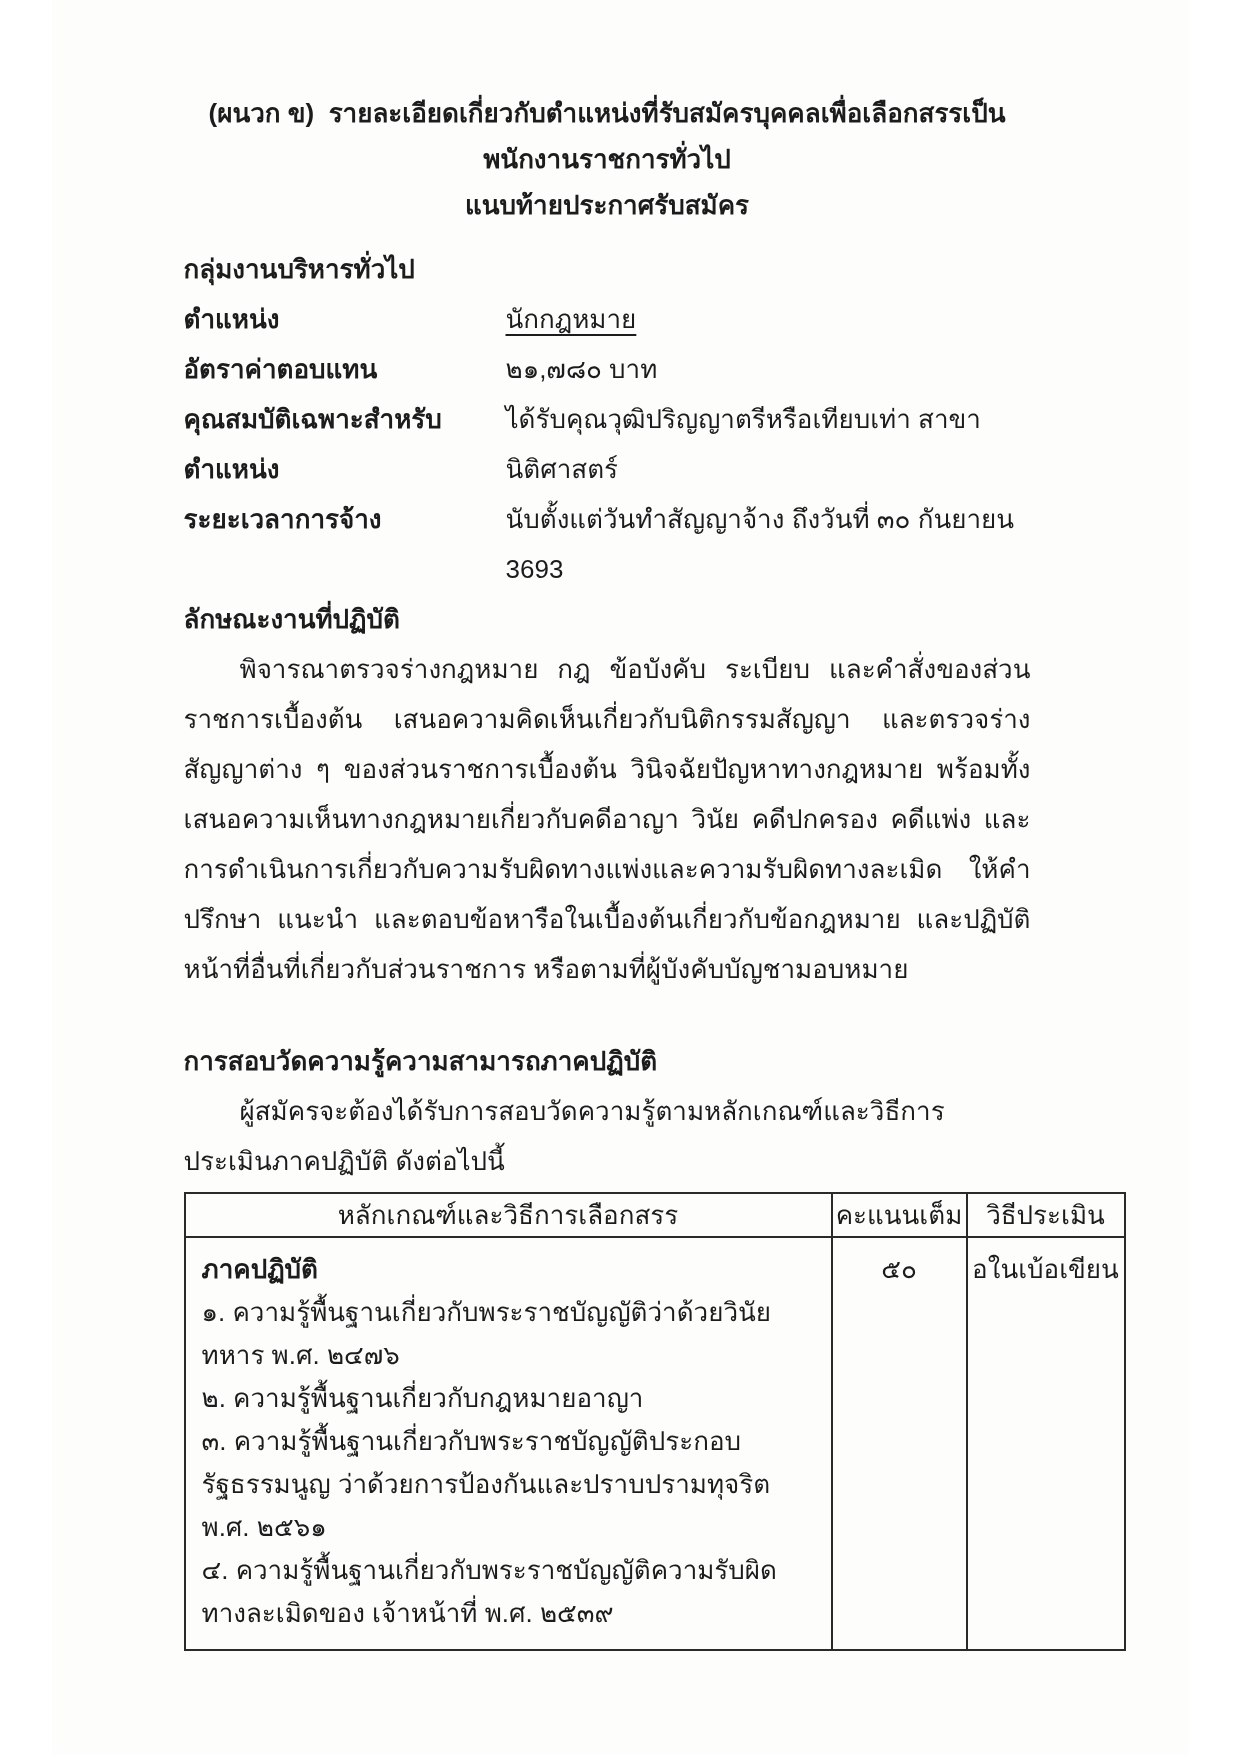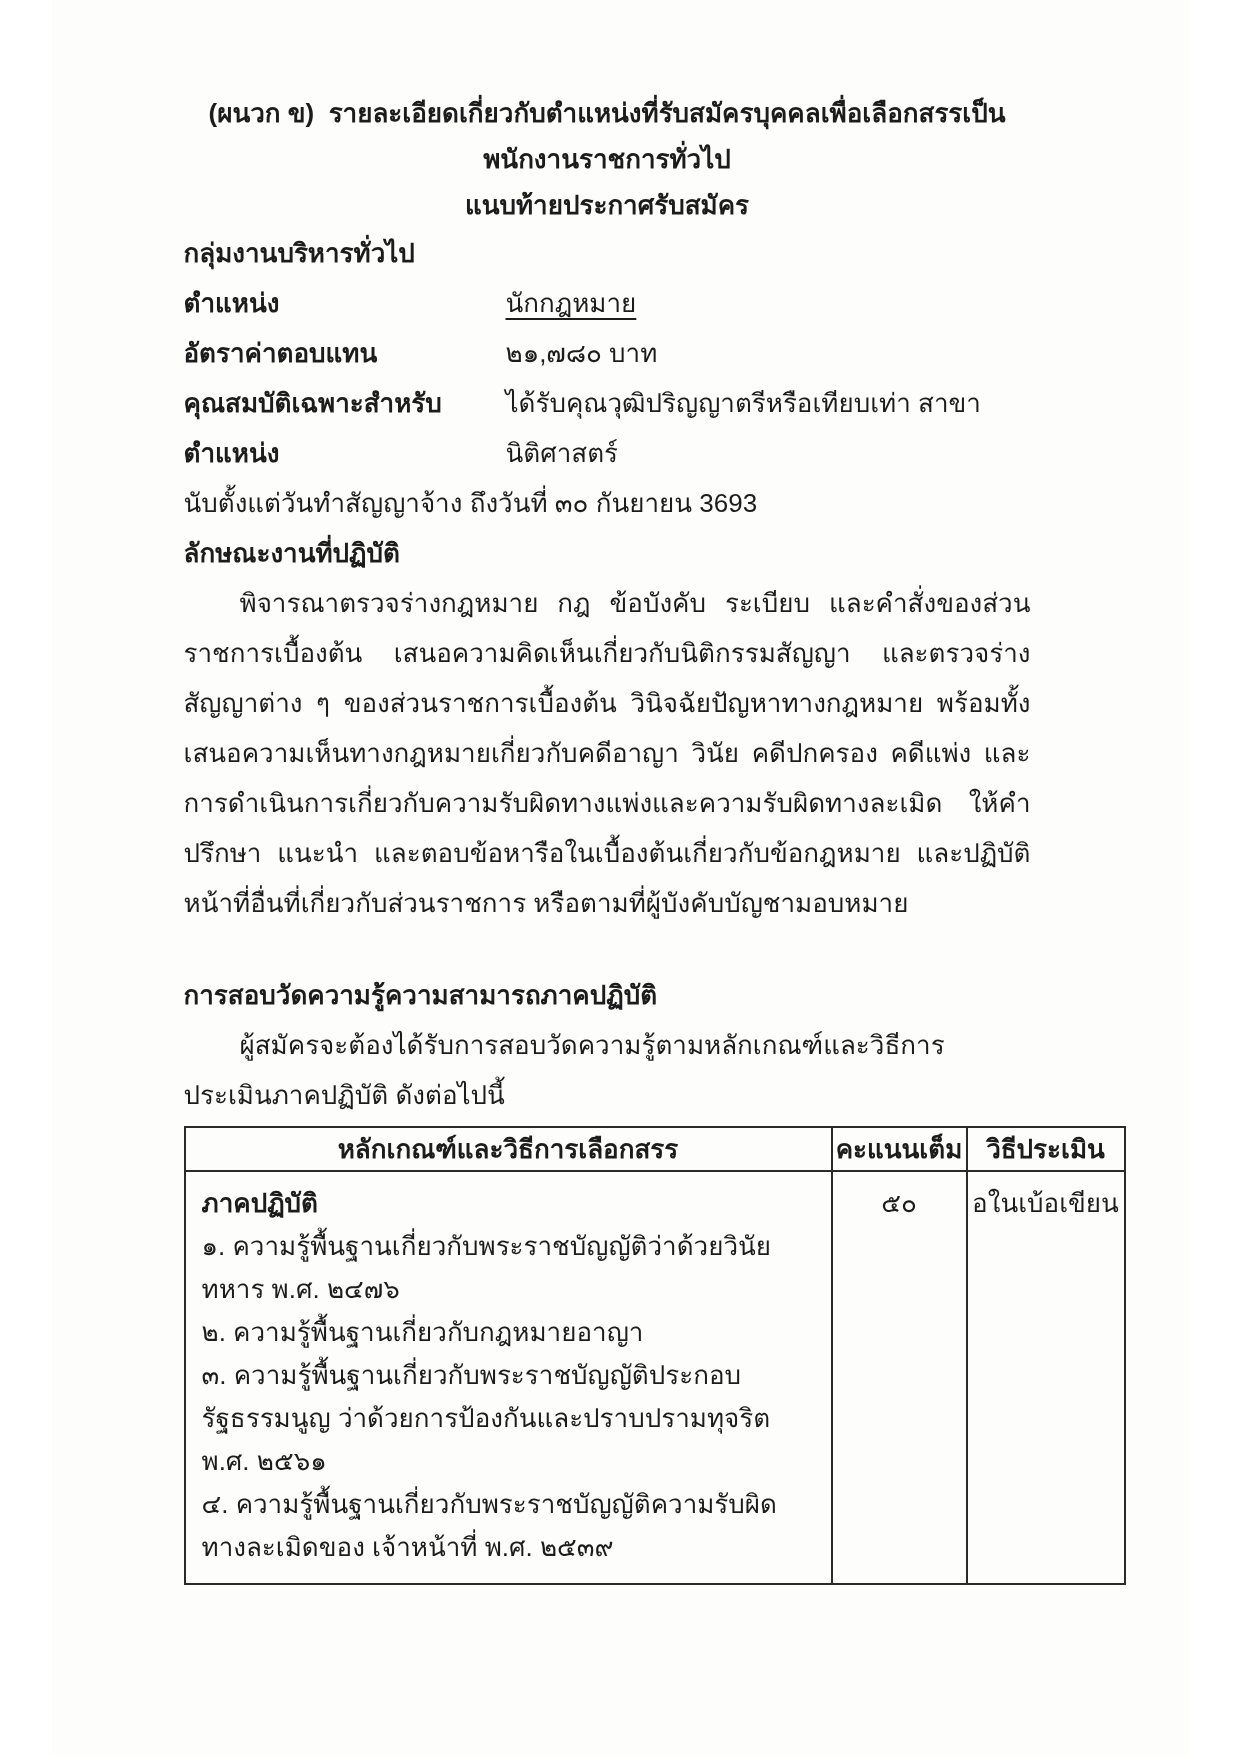--- a/index.html
+++ b/index.html
@@ -22,20 +22,21 @@
     font-weight: bold;
     font-size: 26px;
     line-height: 46px;
     white-space: pre-wrap;
   }
   .doc-subtitle {
     text-align: center;
     font-weight: bold;
     font-size: 26px;
     line-height: 46px;
+    margin-bottom: 16px;
   }
   .job-group {
     font-weight: bold;
     font-size: 26px;
     line-height: 50px;
     text-underline-offset: 6px;
   }
   .field-row {
     display: flex;
     align-items: baseline;
@@ -73,21 +74,21 @@
   .criteria-table {
     width: 940px;
     border-collapse: collapse;
     table-layout: fixed;
     font-size: 26px;
   }
   .criteria-table th, .criteria-table td {
     border: 2px solid #2a2a2a;
   }
   .criteria-table th {
-    font-weight: bold;
+    font-weight: normal;
     text-align: center;
     height: 44px;
     line-height: 30px;
     padding: 4px 2px;
   }
   .col-criteria { width: 647px; }
   .col-score   { width: 135px; }
   .col-method  { width: 158px; }
   .criteria-cell {
     vertical-align: top;
@@ -123,20 +124,21 @@
     <span class="field-label">อัตราค่าตอบแทน</span>
     <span class="field-value">๒๑,๗๘๐ บาท</span>
   </div>
 
   <div class="field-row">
     <span class="field-label">คุณสมบัติเฉพาะสำหรับตำแหน่ง</span>
     <span class="field-value">ได้รับคุณวุฒิปริญญาตรีหรือเทียบเท่า สาขานิติศาสตร์</span>
   </div>
 
   <div class="field-row">
+    <span class="field-label">ระยะเวลาการจ้าง</span>
     <span class="field-value">นับตั้งแต่วันทำสัญญาจ้าง ถึงวันที่ ๓๐ กันยายน 3693</span>
   </div>
 
   <div class="section-heading">ลักษณะงานที่ปฏิบัติ</div>
 
   <p class="body-paragraph">พิจารณาตรวจร่างกฎหมาย กฎ ข้อบังคับ ระเบียบ และคำสั่งของส่วนราชการเบื้องต้น เสนอความคิดเห็นเกี่ยวกับนิติกรรมสัญญา และตรวจร่างสัญญาต่าง ๆ ของส่วนราชการเบื้องต้น วินิจฉัยปัญหาทางกฎหมาย พร้อมทั้ง เสนอความเห็นทางกฎหมายเกี่ยวกับคดีอาญา วินัย คดีปกครอง คดีแพ่ง และการดำเนินการเกี่ยวกับความรับผิดทางแพ่งและความรับผิดทางละเมิด ให้คำปรึกษา แนะนำ และตอบข้อหารือในเบื้องต้นเกี่ยวกับข้อกฎหมาย และปฏิบัติหน้าที่อื่นที่เกี่ยวกับส่วนราชการ หรือตามที่ผู้บังคับบัญชามอบหมาย</p>
 
   <div class="section-heading" style="margin-top: 42px;">การสอบวัดความรู้ความสามารถภาคปฏิบัติ</div>
 
   <p class="intro-paragraph">ผู้สมัครจะต้องได้รับการสอบวัดความรู้ตามหลักเกณฑ์และวิธีการประเมินภาคปฏิบัติ ดังต่อไปนี้</p>

